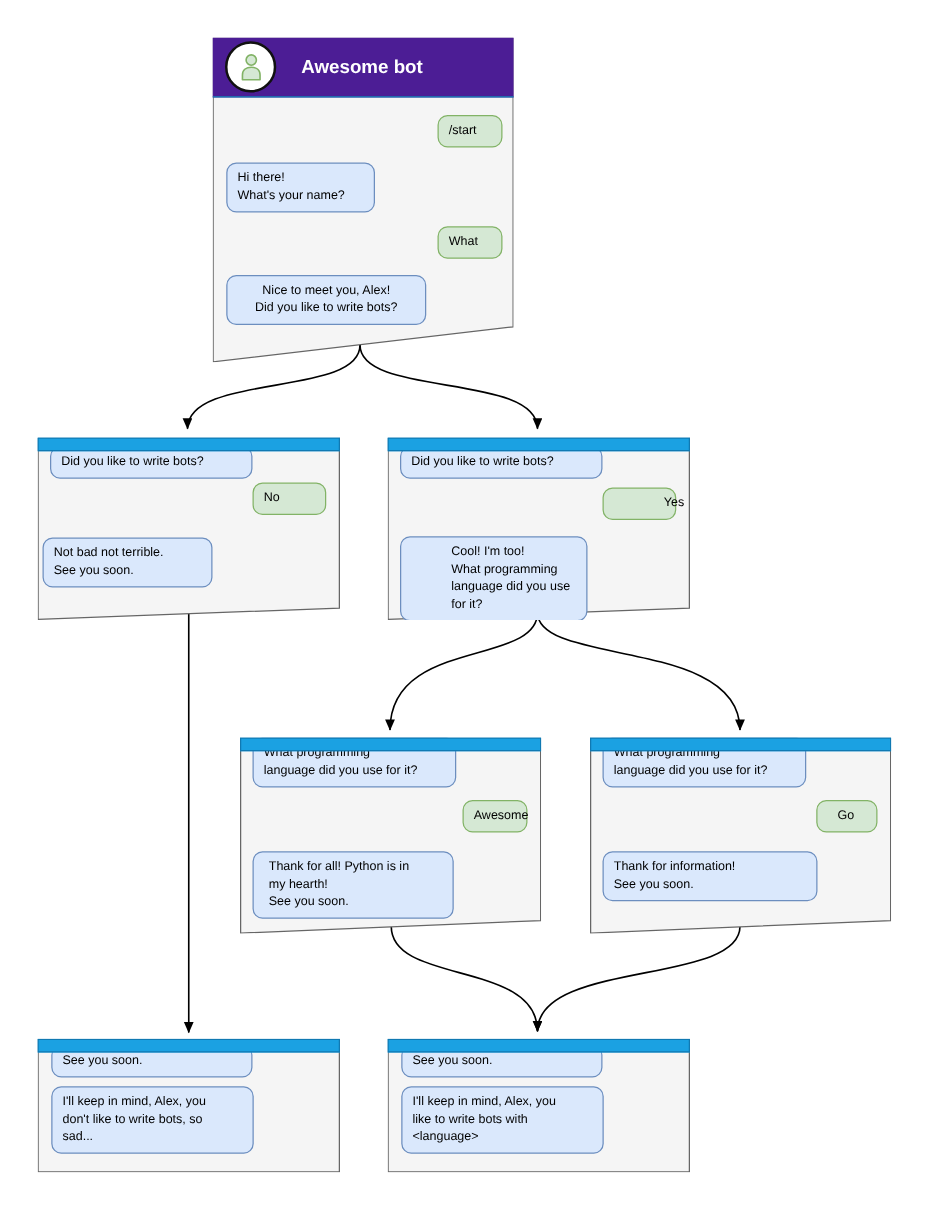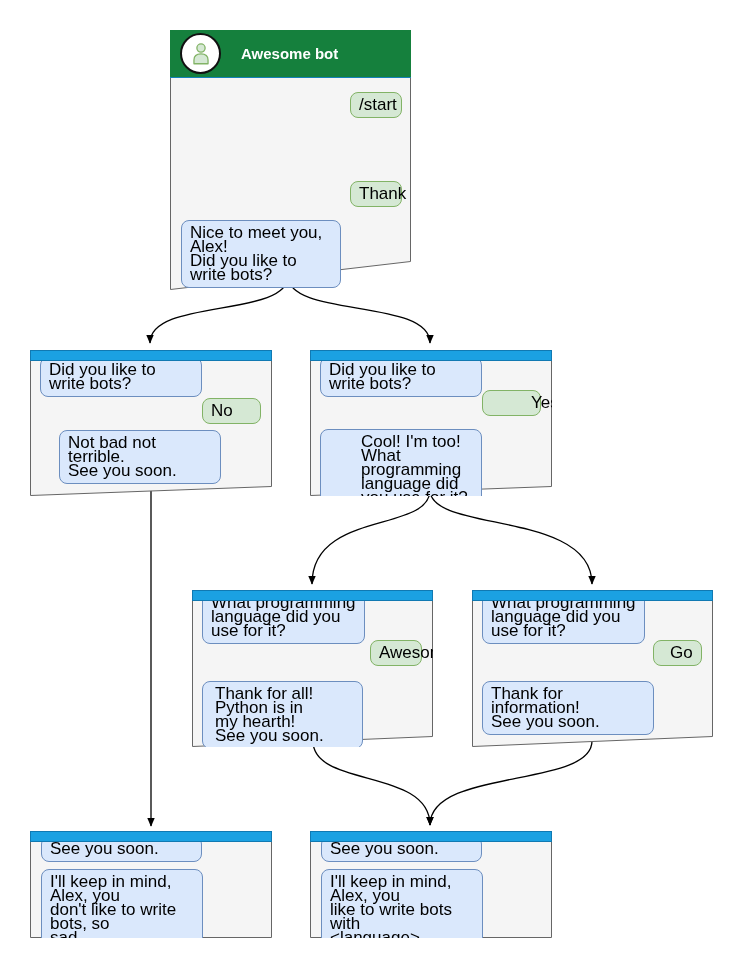--- a/index.html
+++ b/index.html
@@ -9,21 +9,21 @@
     font-family:"Liberation Sans", sans-serif;
   }
   #connectors { position:absolute; left:0; top:0; z-index:0; }
 
   .window { position:absolute; z-index:1; overflow:hidden; }
   .frame  { position:absolute; left:0; top:0; z-index:0; }
   .frame polygon { fill:#f5f5f5; stroke:#666666; stroke-width:1; }
 
   .titlebar {
     position:absolute; left:0; top:0; width:100%; height:48px;
-    background:#15803d; border-bottom:1px solid #1482b8;
+    background:#4c1d95; border-bottom:1px solid #1482b8;
     box-sizing:border-box; z-index:3;
     display:flex; align-items:center;
   }
   .strip {
     position:absolute; left:0; top:0; width:100%; height:11px;
     background:#1ba1e2; border:1px solid #1079b2;
     box-sizing:border-box; z-index:3;
   }
   .avatar {
     width:41px; height:41px; border-radius:50%;
@@ -32,21 +32,21 @@
     display:flex; align-items:center; justify-content:center;
     flex:0 0 auto;
   }
   .title {
     color:#ffffff; font-weight:bold; font-size:15px; margin-left:20px;
     white-space:nowrap;
   }
 
   .bubble {
     position:absolute; z-index:1;
-    font-size:17px; line-height:14px; color:#000000;
+    font-size:10px; line-height:14px; color:#000000;
     border-radius:8px; padding:5px 8px; box-sizing:border-box;
     white-space:pre-line;
   }
   .bot  { background:#dae8fc; border:1px solid #6c8ebf; }
   .user { background:#d5e8d4; border:1px solid #82b366; }
 
   .edge { fill:none; stroke:#000000; stroke-width:1.3; }
 </style>
 </head>
 <body>
@@ -75,44 +75,46 @@
     <div class="titlebar">
       <div class="avatar">
         <svg width="26" height="26" viewBox="0 0 24 24">
           <circle cx="12" cy="6.5" r="3.8" fill="#d5e8d4" stroke="#82b366" stroke-width="1.2"></circle>
           <path d="M5.5,21 L5.5,17.5 C5.5,13.5 8.5,11.8 12,11.8 C15.5,11.8 18.5,13.5 18.5,17.5 L18.5,21 Z" fill="#d5e8d4" stroke="#82b366" stroke-width="1.2" stroke-linejoin="round"></path>
         </svg>
       </div>
       <div class="title">Awesome bot</div>
     </div>
     <div class="bubble user" style="right:9px;  top:62px;  width:52px;">/start</div>
-    <div class="bubble user" style="right:9px;  top:151px; width:52px;">Thank</div>
-    <div class="bubble bot" style="left:11px;  top:190px; width:160px;">Nice to meet you, Alex!
+    <div class="bubble bot" style="left:11px;  top:100px; width:119px;">Hi there!
+What's your name?</div>
+    <div class="bubble user" style="right:9px;  top:151px; width:52px;">What</div>
+    <div class="bubble bot" style="left:11px;  top:190px; width:160px;text-align:center;">Nice to meet you, Alex!
 Did you like to write bots?</div>
   </div>
 
   <div class="window" style="left:30px; top:350px; width:242px; height:146px;">
     <svg class="frame" width="242" height="146">
       <polygon points="0.5,0.5 241.5,0.5 241.5,136.5 0.5,145.5"></polygon>
     </svg>
     <div class="strip"></div>
     <div class="bubble bot" style="left:10px;  top:7px;  width:162px;">Did you like to write bots?</div>
-    <div class="bubble user" style="right:11px; top:48px; width:59px;">No</div>
-    <div class="bubble bot" style="left:29px;  top:80px; width:162px;">Not bad not terrible.
+    <div class="bubble user" style="right:11px; top:36px; width:59px;">No</div>
+    <div class="bubble bot" style="left:4px;  top:80px; width:136px;">Not bad not terrible.
 See you soon.</div>
   </div>
 
   <div class="window" style="left:310px; top:350px; width:242px; height:146px;">
     <svg class="frame" width="242" height="146">
       <polygon points="0.5,0.5 241.5,0.5 241.5,136.5 0.5,145.5"></polygon>
     </svg>
     <div class="strip"></div>
     <div class="bubble bot" style="left:10px;  top:7px;  width:162px;">Did you like to write bots?</div>
     <div class="bubble user" style="right:11px; top:40px; width:59px;padding-left:48px;">Yes</div>
-    <div class="bubble bot" style="left:10px;  top:79px; width:162px;padding-left:40px;">Cool! I'm too!
+    <div class="bubble bot" style="left:10px;  top:79px; width:150px;padding-left:40px;">Cool! I'm too!
 What programming
 language did you use for it?</div>
   </div>
 
   <div class="window" style="left:192px; top:590px; width:241px; height:157px;">
     <svg class="frame" width="241" height="157">
       <polygon points="0.5,0.5 240.5,0.5 240.5,146.5 0.5,156.5"></polygon>
     </svg>
     <div class="strip"></div>
     <div class="bubble bot" style="left:10px;  top:0px;  width:163px;">What programming

